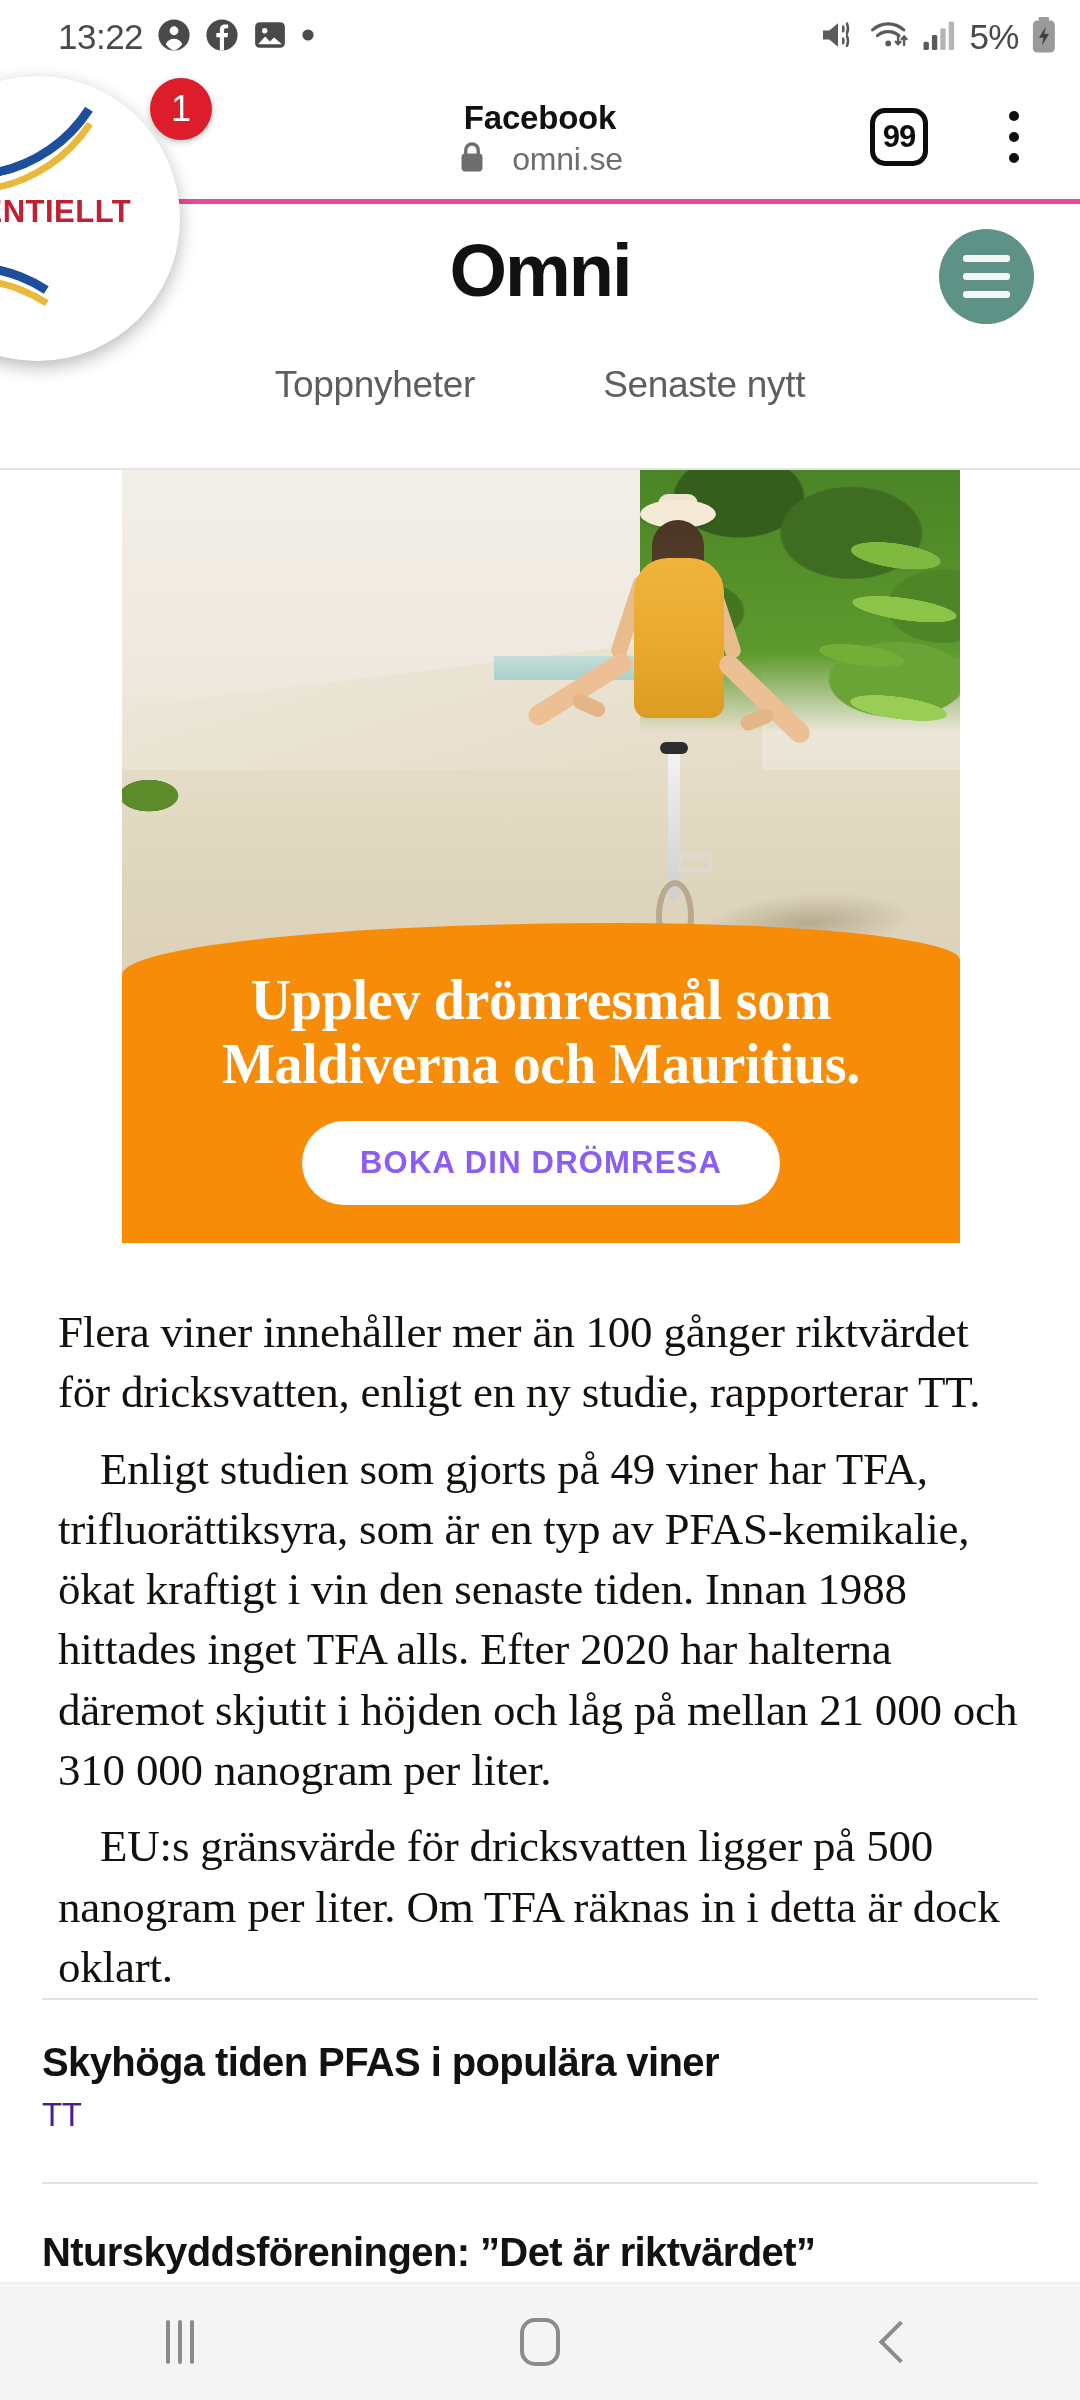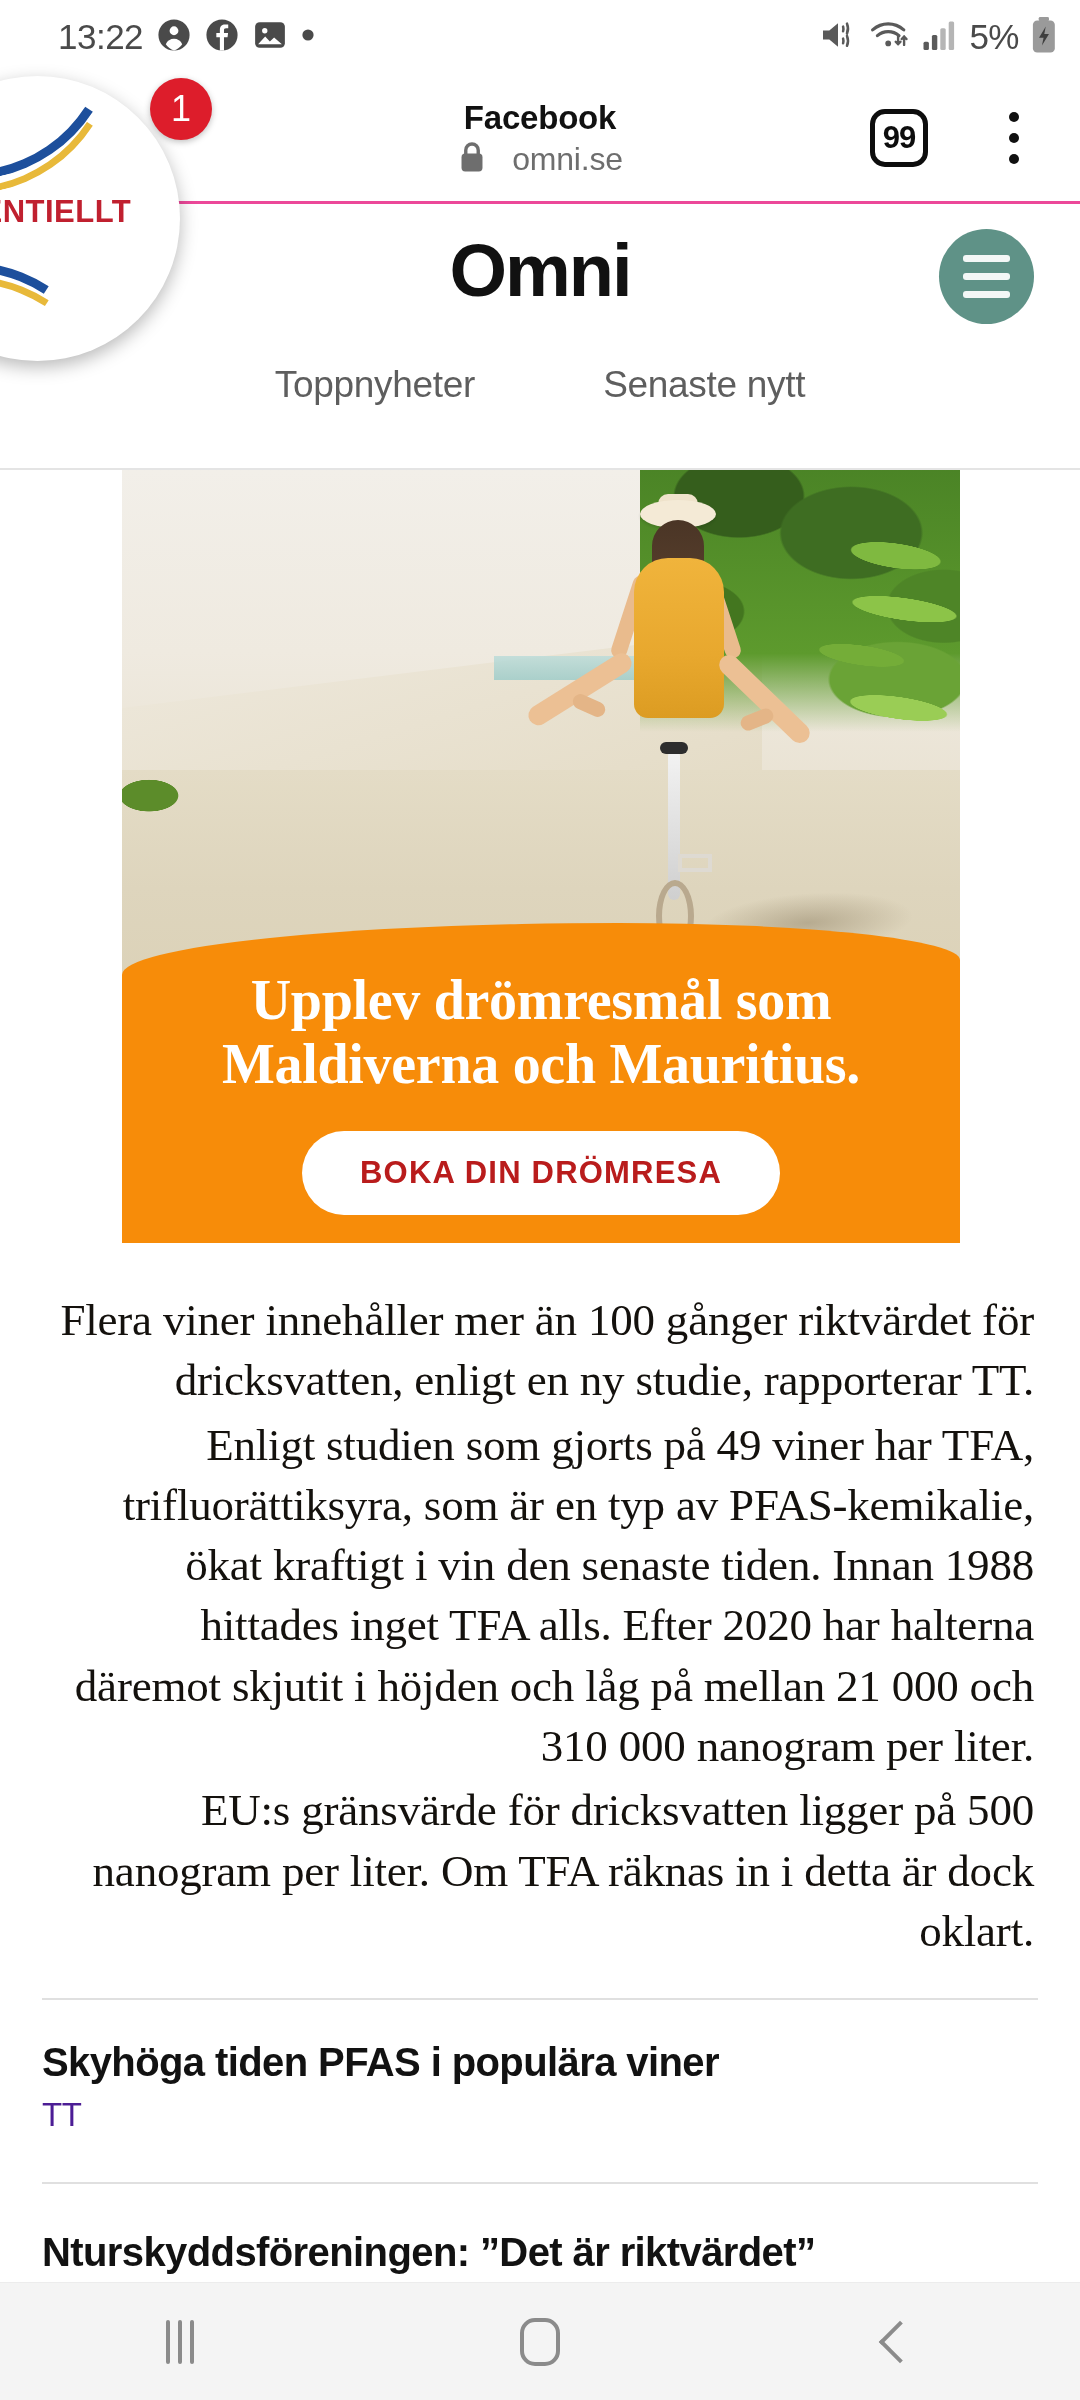--- a/index.html
+++ b/index.html
@@ -19,21 +19,21 @@
   }
   .sb-left{ display:flex; align-items:center; gap:14px; }
   .sb-time{ font-size:35px; color:#4a4a4a; letter-spacing:-0.5px; font-weight:400; }
   .sb-right{ display:flex; align-items:center; gap:11px; }
   .sb-batt-txt{ font-size:35px; color:#4a4a4a; letter-spacing:-0.5px; }
   .ic{ display:block; }
 
   
   .chrome{
     position:absolute; top:74px; left:0; width:1080px; height:130px;
-    background:#ffffff; border-bottom:3px solid #ec4899;
+    background:#ffffff; border-bottom:5px solid #ec4899;
   }
   .chrome-center{
     position:absolute; left:0; top:0; width:1080px; height:129px;
     display:flex; flex-direction:column; align-items:center; justify-content:center; gap:3px;
   }
   .chrome-title{ font-size:33px; font-weight:700; color:#111; letter-spacing:-0.2px; }
   .chrome-url-row{ display:flex; align-items:center; gap:25px; }
   .chrome-url{ font-size:32px; color:#6e6e6e; letter-spacing:-0.2px; }
   .tabcount{
     position:absolute; right:152px; top:50%; transform:translateY(-50%);
@@ -225,32 +225,32 @@
     position:absolute; left:0; bottom:0; width:838px; height:320px;
     background:#f78c09;
     border-radius:64% 44% 0 0 / 56px 40px 0 0;
   }
   .ad-headline{
     position:absolute; left:0; top:46px; width:838px; text-align:center;
     font-family:"Liberation Serif", serif; font-weight:700; color:#ffffff;
     font-size:56px; line-height:1.14; letter-spacing:-0.3px; padding:0 40px;
   }
   .ad-cta{
-    position:absolute; left:50%; transform:translateX(-50%); bottom:28px;
+    position:absolute; left:50%; transform:translateX(-50%); bottom:38px;
     background:#ffffff; border-radius:48px; padding:24px 58px;
-    font-size:31px; font-weight:700; color:#b91c1c; letter-spacing:1.2px; white-space:nowrap;
+    font-size:31px; font-weight:700; color:#8b5cf6; letter-spacing:1.2px; white-space:nowrap;
   }
 
   
   .article{
     position:absolute; left:42px; top:1286px; width:996px;
     font-family:"Liberation Serif", serif; color:#14110d;
     font-size:45px; line-height:1.34; letter-spacing:-0.2px;
   }
-  .article p{ margin:4px;text-align:right; }
+  .article p{ margin:16px; }
   .article p + p{ text-indent:42px; }
 
   .rule{ position:absolute; left:42px; width:996px; height:2px; background:#e0e0e0; }
   .rule-1{ top:1998px; }
   .rule-2{ top:2182px; }
 
   .news-item{ position:absolute; left:42px; width:996px; }
   .news-1{ top:2038px; }
   .news-2{ top:2228px; }
   .news-title{

